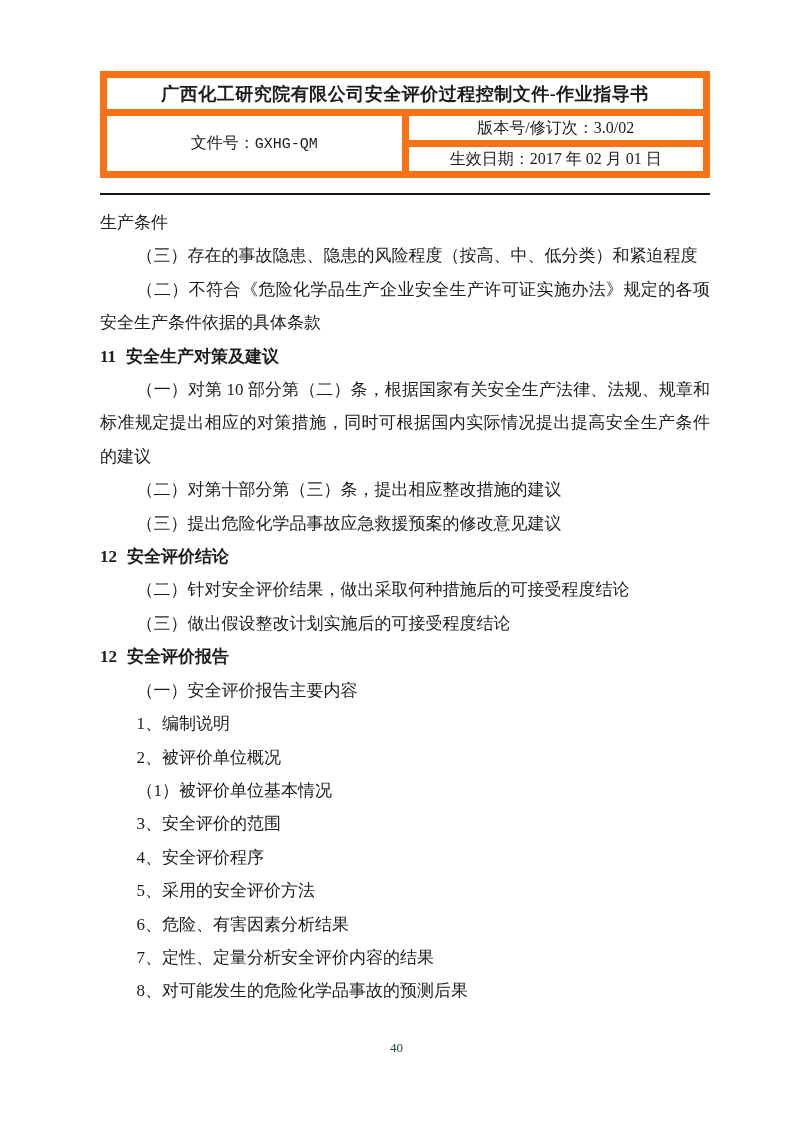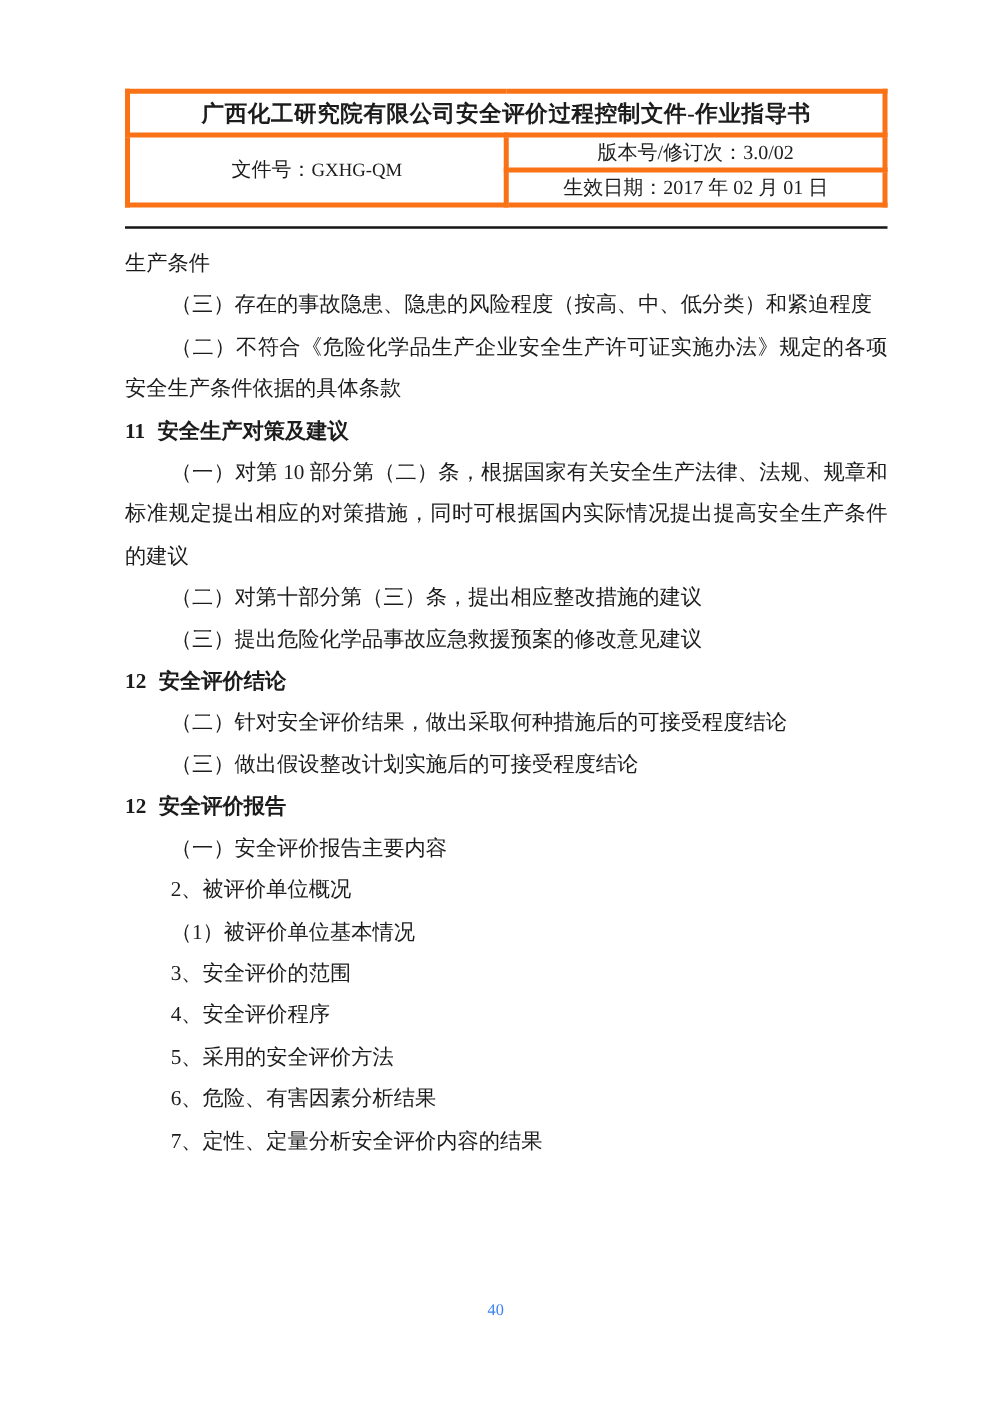--- a/index.html
+++ b/index.html
@@ -22,21 +22,21 @@
     top: 71px;
     width: 610px;
   }
   
   table.header-table {
     width: 610px;
     border-collapse: collapse;
     table-layout: fixed;
   }
   table.header-table td {
-    border: 4px solid #f97316;
+    border: 7px solid #f97316;
     padding: 0;
     vertical-align: middle;
   }
   table.header-table {
     border: 2px solid #111111;
   }
   td.title-cell {
     height: 31px;
     text-align: center;
     font-weight: bold;
@@ -48,21 +48,21 @@
     text-align: center;
     font-size: 16px;
   }
   td.meta-cell {
     height: 24px;
     font-size: 16px;
     padding-left: 14px;
     text-align: center;
   }
   .mono-value {
-    font-family: Liberation Serif, serif;
+    font-family: Liberation Mono, monospace;
     font-size: 15px;
     text-align: right;
   }
   
   .header-rule {
     margin-top: 15px;
     border-top: 2px solid #161616;
     height: 0;
   }
   
@@ -90,21 +90,21 @@
     margin-right: 10px;
   }
   
   .page-number {
     position: absolute;
     left: 0;
     right: 0;
     top: 1040px;
     text-align: center;
     font-size: 13px;
-    color: #3b82f6;
+    color: #14532d;
   }
 </style>
 </head>
 <body>
 
 <div class="page">
   <div class="content">
 
     <table class="header-table">
       <tbody>
@@ -135,24 +135,26 @@
         <p class="block indent"><span>（二）不符合《危险化学品生产企业安全生产许可证实施办法》规定的各项安全生产条件依据的具体条款</span></p>
         <p class="block heading"><span class="num">11</span><span>安全生产对策及建议</span></p>
         <p class="block indent"><span>（一）对第 10 部分第（二）条，根据国家有关安全生产法律、法规、规章和标准规定提出相应的对策措施，同时可根据国内实际情况提出提高安全生产条件的建议</span></p>
         <p class="block indent"><span>（二）对第十部分第（三）条，提出相应整改措施的建议</span></p>
         <p class="block indent"><span>（三）提出危险化学品事故应急救援预案的修改意见建议</span></p>
         <p class="block heading"><span class="num">12</span><span>安全评价结论</span></p>
         <p class="block indent"><span>（二）针对安全评价结果，做出采取何种措施后的可接受程度结论</span></p>
         <p class="block indent"><span>（三）做出假设整改计划实施后的可接受程度结论</span></p>
         <p class="block heading"><span class="num">12</span><span>安全评价报告</span></p>
         <p class="block indent"><span>（一）安全评价报告主要内容</span></p>
+        <p class="block indent"><span>1、编制说明</span></p>
         <p class="block indent"><span>2、被评价单位概况</span></p>
         <p class="block indent"><span>（1）被评价单位基本情况</span></p>
         <p class="block indent"><span>3、安全评价的范围</span></p>
         <p class="block indent"><span>4、安全评价程序</span></p>
         <p class="block indent"><span>5、采用的安全评价方法</span></p>
         <p class="block indent"><span>6、危险、有害因素分析结果</span></p>
         <p class="block indent"><span>7、定性、定量分析安全评价内容的结果</span></p>
+        <p class="block indent"><span>8、对可能发生的危险化学品事故的预测后果</span></p>
       </div>
   </div>
 
   <div class="page-number">40</div>
 </div>
 
 </body></html>

